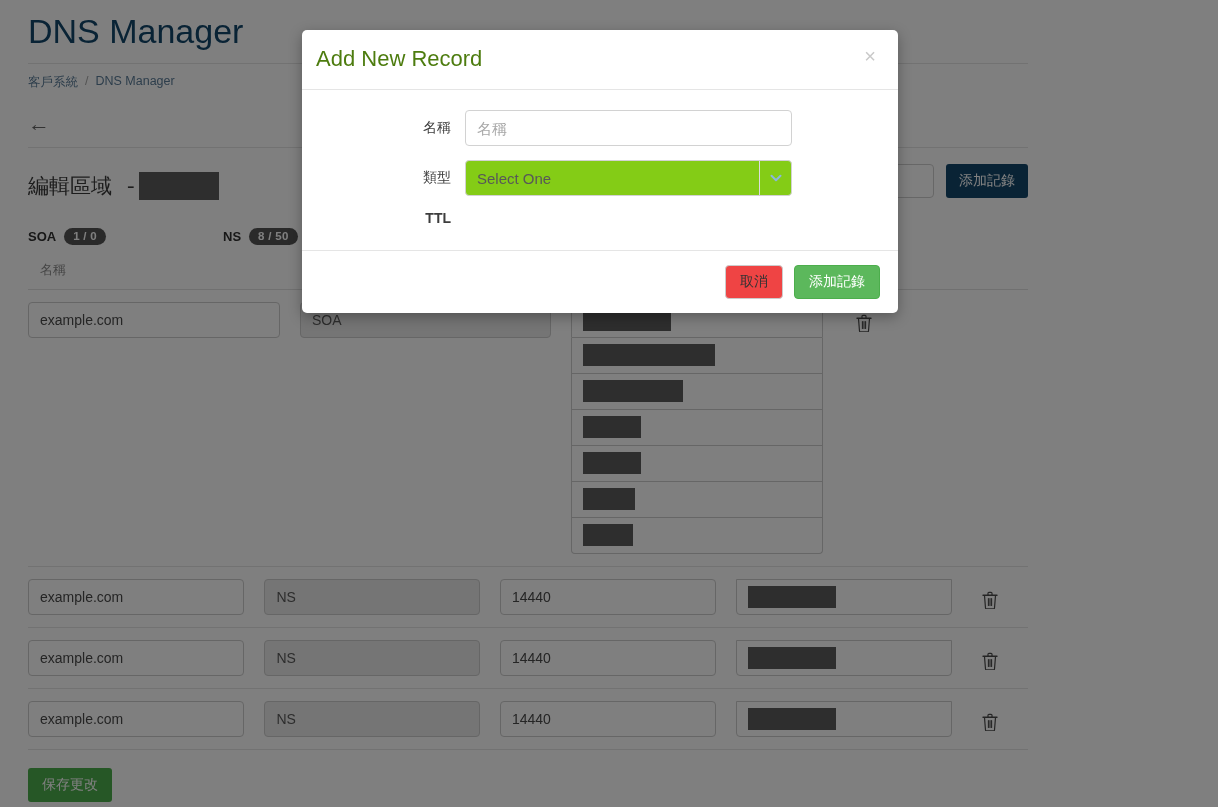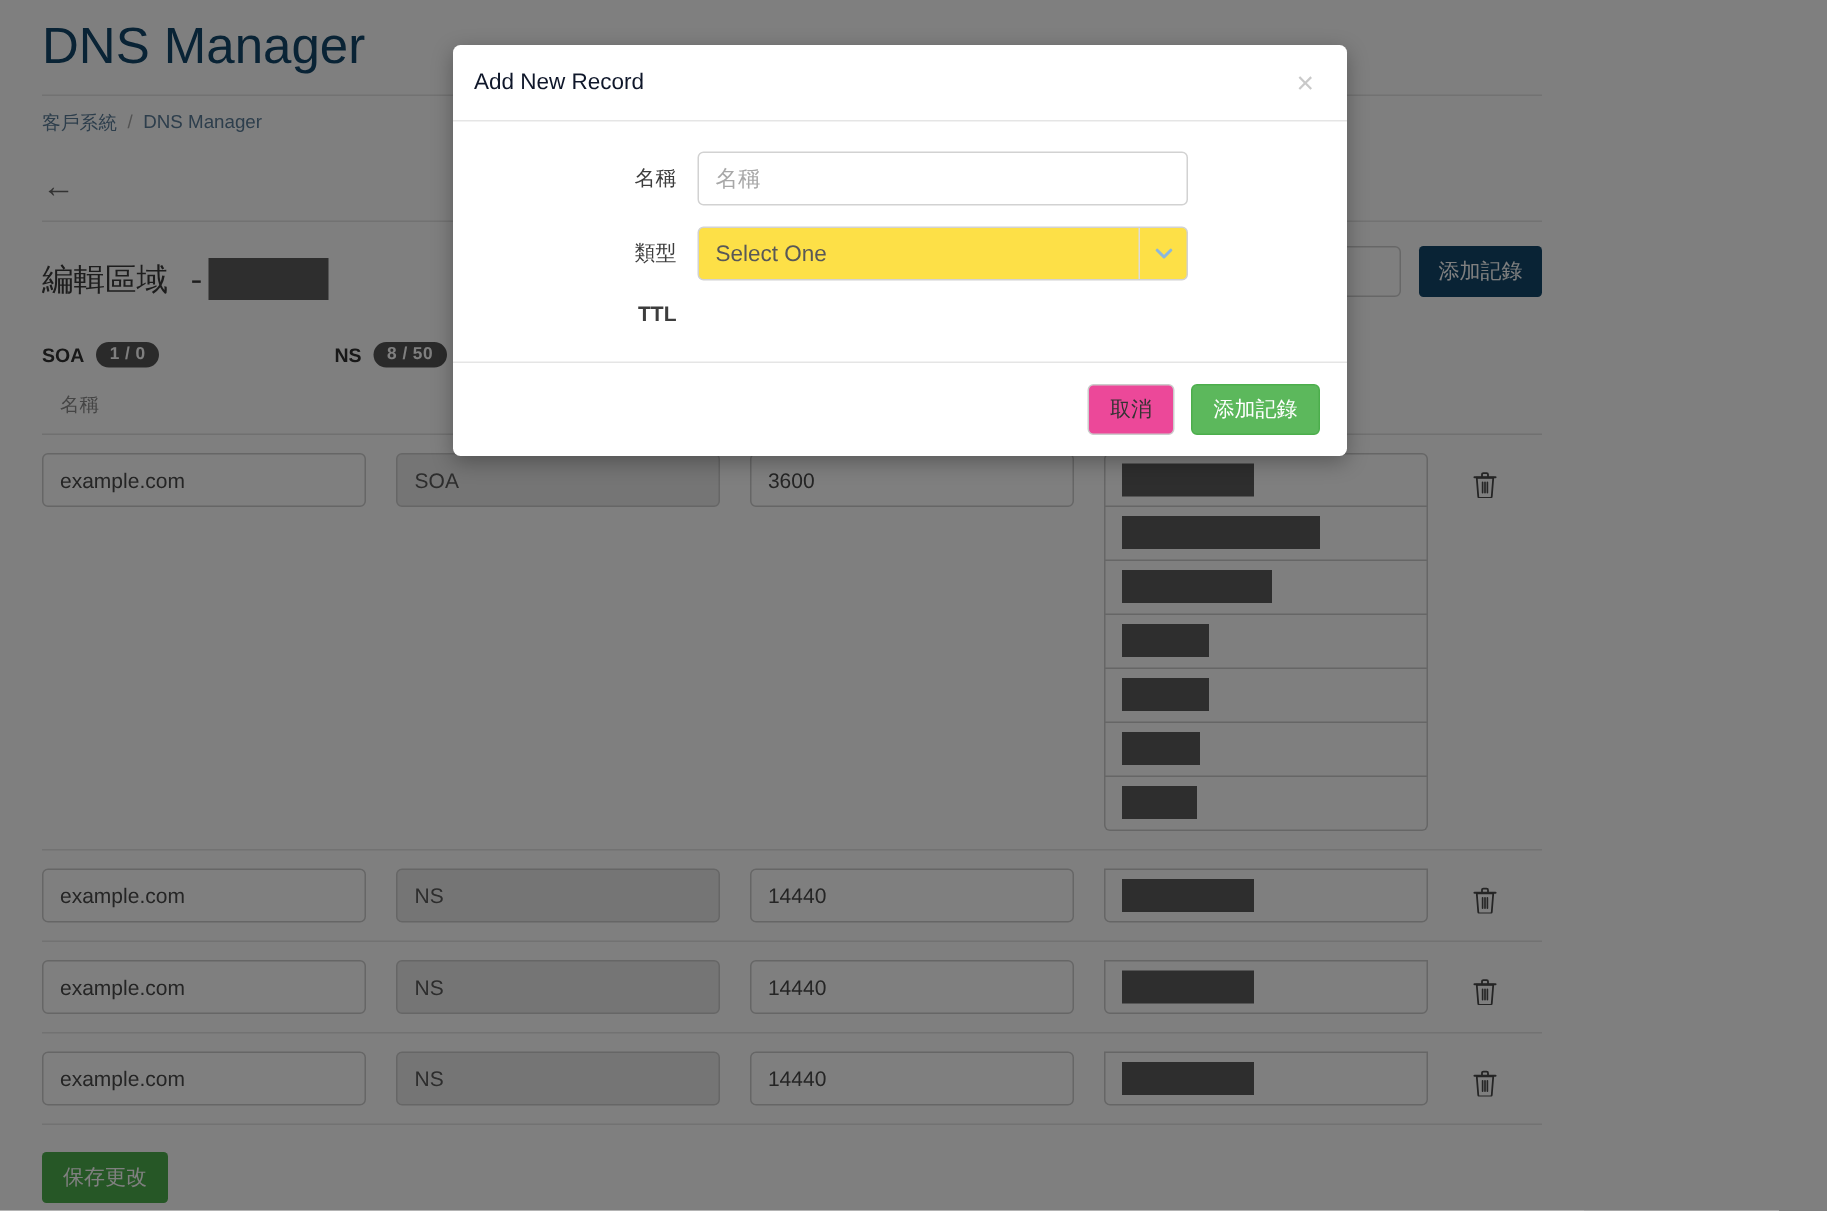--- a/index.html
+++ b/index.html
@@ -173,21 +173,21 @@
     background: #ffffff;
     border-radius: 5px;
     box-shadow: 0 4px 14px rgba(0,0,0,.3);
     z-index: 60;
   }
   .modal-header {
     position: relative;
     padding: 16px 18px 17px 14px;
     border-bottom: 1px solid #e5e5e5;
   }
-  .modal-title { font-size: 15px; color: #0f172a; font-weight: 400; }
+  .modal-title { font-size: 22px; color: #4d7c0f; font-weight: 400; }
   .modal-close {
     position: absolute; right: 16px; top: 15px;
     font-size: 20px; color: #c9c9c9; cursor: pointer;
     line-height: 1; background: none; border: none;
     font-family: "Liberation Sans", sans-serif;
   }
   .modal-body { padding: 20px 20px 18px 20px; }
   .form-row { display: flex; align-items: center; margin-bottom: 14px; }
   .form-row:last-child { margin-bottom: 6px; }
   .form-label {
@@ -200,38 +200,38 @@
     width: 100%; height: 36px;
     border: 1px solid #d2d2d2; border-radius: 4px;
     padding: 0 11px; font-size: 15px; color: #565656;
     font-family: "Liberation Sans", sans-serif; outline: none;
     background: #fff;
   }
   .inp::placeholder { color: #a8a8a8; }
   .sel-wrap {
     display: flex; width: 100%; height: 36px;
     border: 1px solid #d2d2d2; border-radius: 4px;
-    overflow: hidden; background: #fde047;
+    overflow: hidden; background: #84cc16;
   }
   .sel-val {
     flex: 1; display: flex; align-items: center;
     padding: 0 11px; font-size: 15px; color: #585858;
   }
   .sel-arrow {
     width: 32px; border-left: 1px solid #dcdcdc;
     display: flex; align-items: center; justify-content: center;
     cursor: pointer;
   }
   .modal-footer {
     border-top: 1px solid #e5e5e5;
     padding: 14px 18px;
     display: flex; justify-content: flex-end; gap: 11px;
   }
   .btn-default {
-    background: #ec4899; color: #333;
+    background: #ef4444; color: #333;
     border: 1px solid #ccc; border-radius: 4px;
     height: 34px; padding: 0 14px; font-size: 14px;
     cursor: pointer; font-family: "Liberation Sans", sans-serif;
   }
   .btn-green {
     background: #5cb85c; color: #fff;
     border: 1px solid #4cae4c; border-radius: 4px;
     height: 34px; padding: 0 14px; font-size: 14px;
     cursor: pointer; font-family: "Liberation Sans", sans-serif;
   }
@@ -283,23 +283,20 @@
     <div class="c c-act"></div>
   </div>
 
   <div id="records-container">
       <div class="rec-row">
         <div class="cell name">
           <div class="fld">example.com</div>
         </div>
         <div class="cell type">
           <div class="fld disabled">SOA</div>
-        </div>
-        <div class="cell ttl">
-          <div class="fld">3600</div>
         </div>
         <div class="cell val">
           <div class="fld-stack">
             <div class="fld">
               <span class="val-redact" style="width: 88px;"></span>
             </div>
             <div class="fld">
               <span class="val-redact" style="width: 132px;"></span>
             </div>
             <div class="fld">

